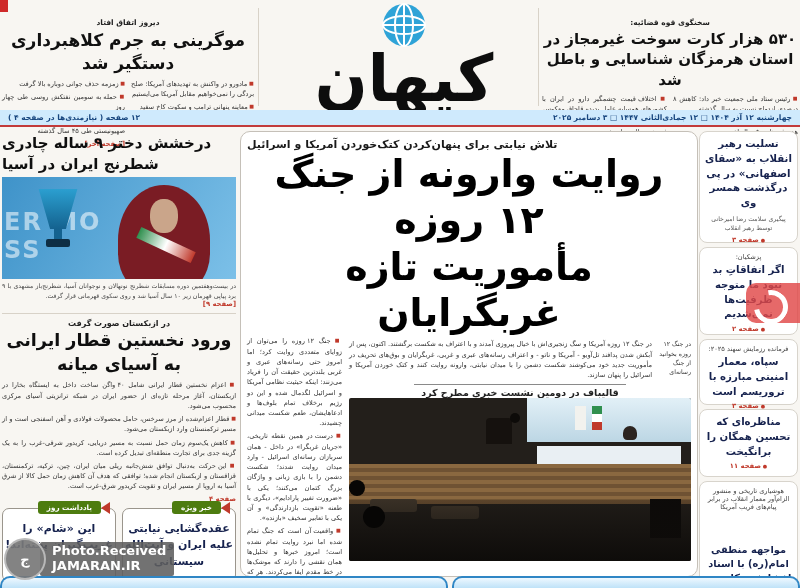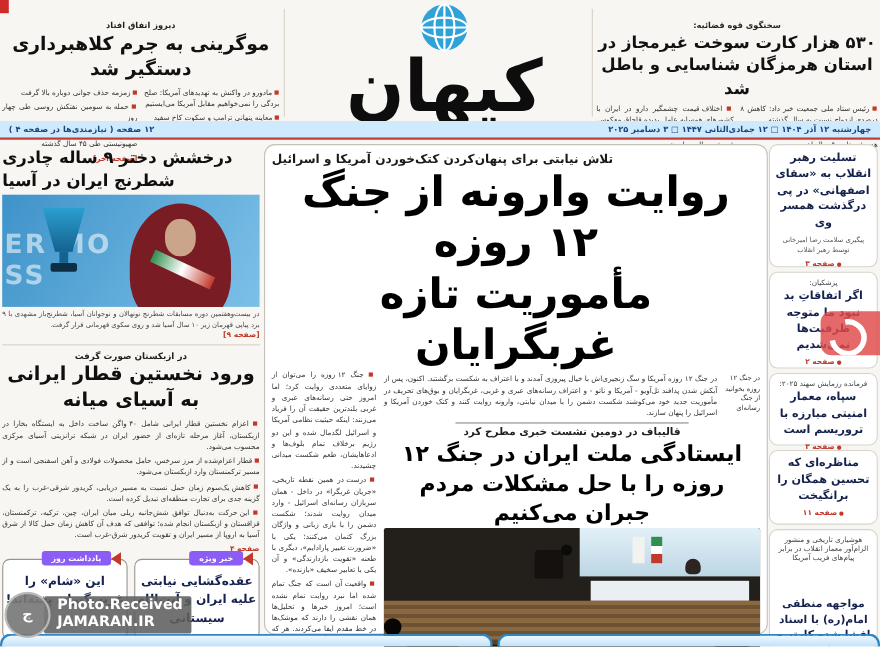--- a/index.html
+++ b/index.html
@@ -70,21 +70,21 @@
   .cp-base{position:absolute;left:44px;top:62px;width:24px;height:8px;background:#0e2e44;border-radius:2px;}
   .cp-hijab{position:absolute;right:26px;top:8px;width:92px;height:110px;background:#7a1c24;border-radius:50% 50% 38% 38%;}
   .cp-face{position:absolute;right:58px;top:22px;width:28px;height:34px;background:#caa58a;border-radius:46%;}
   .cp-sash{position:absolute;right:40px;top:62px;width:60px;height:12px;background:linear-gradient(90deg,#2f8f4e,#fff,#c0392b);transform:rotate(25deg);}
   .chess-cap{font-size:6.2px;color:#444;line-height:1.55;}
   .hr-light{border-top:1px solid #d8d2c8;margin:5px 0;}
   .train-k{font-size:8px;font-weight:bold;text-align:center;color:#222;}
   .train-h{font-size:17.5px;font-weight:900;text-align:center;line-height:1.35;color:#0f0f0f;margin:1px 0 4px 0;}
   .bottom-row{display:flex;gap:6px;margin-top:5px;}
   .bbox{flex:1;position:relative;border:1px solid #9a958c;border-radius:7px;background:#fff;height:74px;padding-top:12px;box-sizing:border-box;text-align:center;}
-  .btag{position:absolute;top:-8px;right:14px;background:#8b5cf6;color:#fff;font-size:7.2px;font-weight:bold;padding:2px 9px;border-radius:3px;margin-left:12px;}
+  .btag{position:absolute;top:-8px;right:14px;background:#4d7c0f;color:#fff;font-size:7.2px;font-weight:bold;padding:2px 9px;border-radius:3px;margin-left:12px;}
   .btag::after{content:"";position:absolute;right:-9px;top:1px;border-top:6px solid transparent;border-bottom:6px solid transparent;border-right:9px solid #c0392b;}
   .bbox .t{font-size:11px;font-weight:900;color:#16224e;line-height:1.5;}
   
   .watermark{left:4px;bottom:8px;display:flex;align-items:center;direction:ltr;z-index:30;}
   .wm-circle{width:38px;height:38px;border-radius:50%;background:rgba(120,120,120,.92);color:#fff;font-size:13px;font-weight:bold;display:flex;align-items:center;justify-content:center;margin-right:-6px;z-index:2;border:2px solid rgba(200,200,200,.8);}
   .wm-text{background:rgba(95,95,95,.88);color:#fff;padding:2px 8px 2px 12px;font-size:13px;font-weight:bold;line-height:1.15;border-radius:2px;}
   
   .stamp{right:0;top:283px;width:54px;height:40px;background:rgba(224,72,72,.82);border-radius:10px 0 0 10px;z-index:25;overflow:hidden;}
   .stamp-glyph{position:absolute;left:8px;top:7px;width:24px;height:24px;border:5px solid #fff;border-radius:50%;border-left-color:transparent;transform:rotate(35deg);}
   
@@ -183,21 +183,20 @@
     <div class="main-h1">مأموریت تازه غربگرایان</div>
 
     <div style="display:flex;gap:7px;">
       <div style="flex:1;">
         <div class="lead-row">
           <div class="side-note">در جنگ ۱۲ روزه بخوانید از جنگ رسانه‌ای</div>
           <div class="lead tiny just">در جنگ ۱۲ روزه آمریکا و سگ زنجیری‌اش با خیال پیروزی آمدند و با اعتراف به شکست برگشتند. اکنون، پس از آبکش شدن پدافند تل‌آویو - آمریکا و ناتو - و اعتراف رسانه‌های عبری و غربی، غربگرایان و بوق‌های تحریف در مأموریت جدید خود می‌کوشند شکست دشمن را با میدان نیابتی، وارونه روایت کنند و کتک خوردن آمریکا و اسرائیل را پنهان سازند.</div>
         </div>
         <div class="divider"></div>
         <div class="g-kicker">قالیباف در دومین نشست خبری مطرح کرد</div>
-        <div class="g-h2">ایستادگی ملت ایران در جنگ ۱۲ روزه را با حل مشکلات مردم جبران می‌کنیم</div>
 
         <div class="main-photo">
           <div class="ph-screen"></div>
           <div class="ph-flag1"></div>
           <div class="ph-flag2"></div>
           <div class="ph-crew"></div>
           <div class="ph-crew2"></div>
           <div class="ph-desk"></div>
           <div class="ph-speaker"></div>
           <div class="ph-stage"></div>

